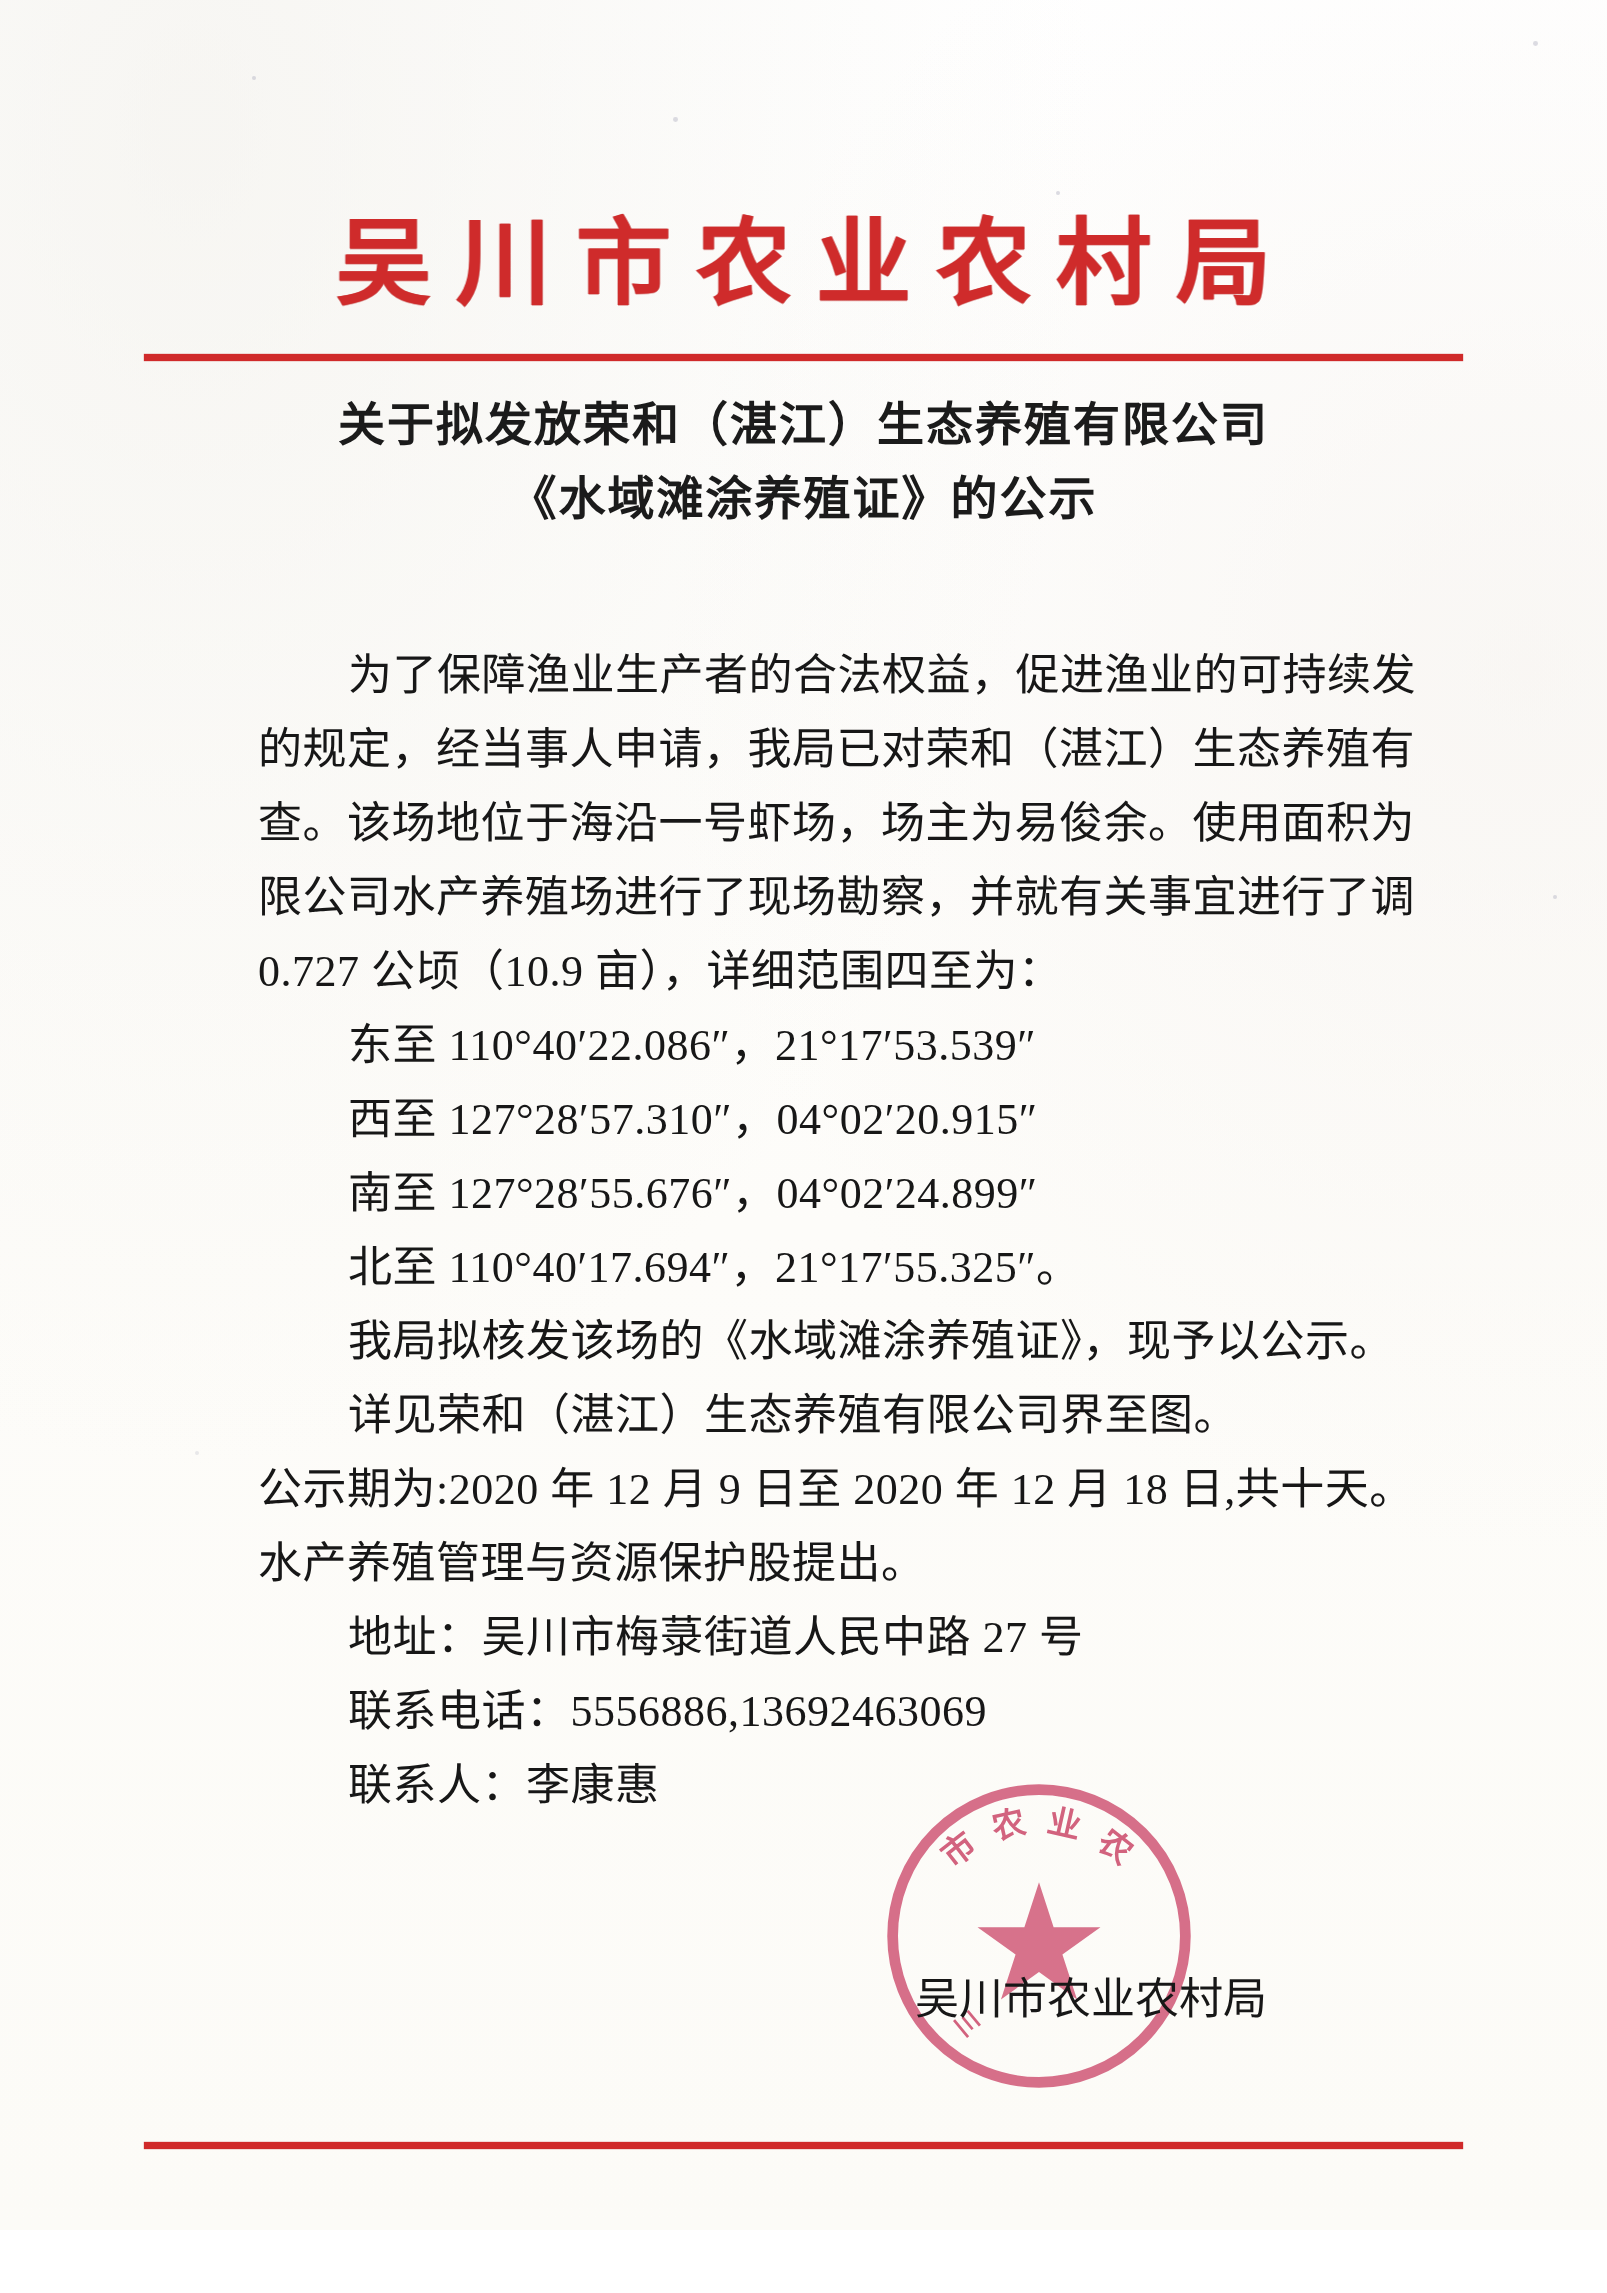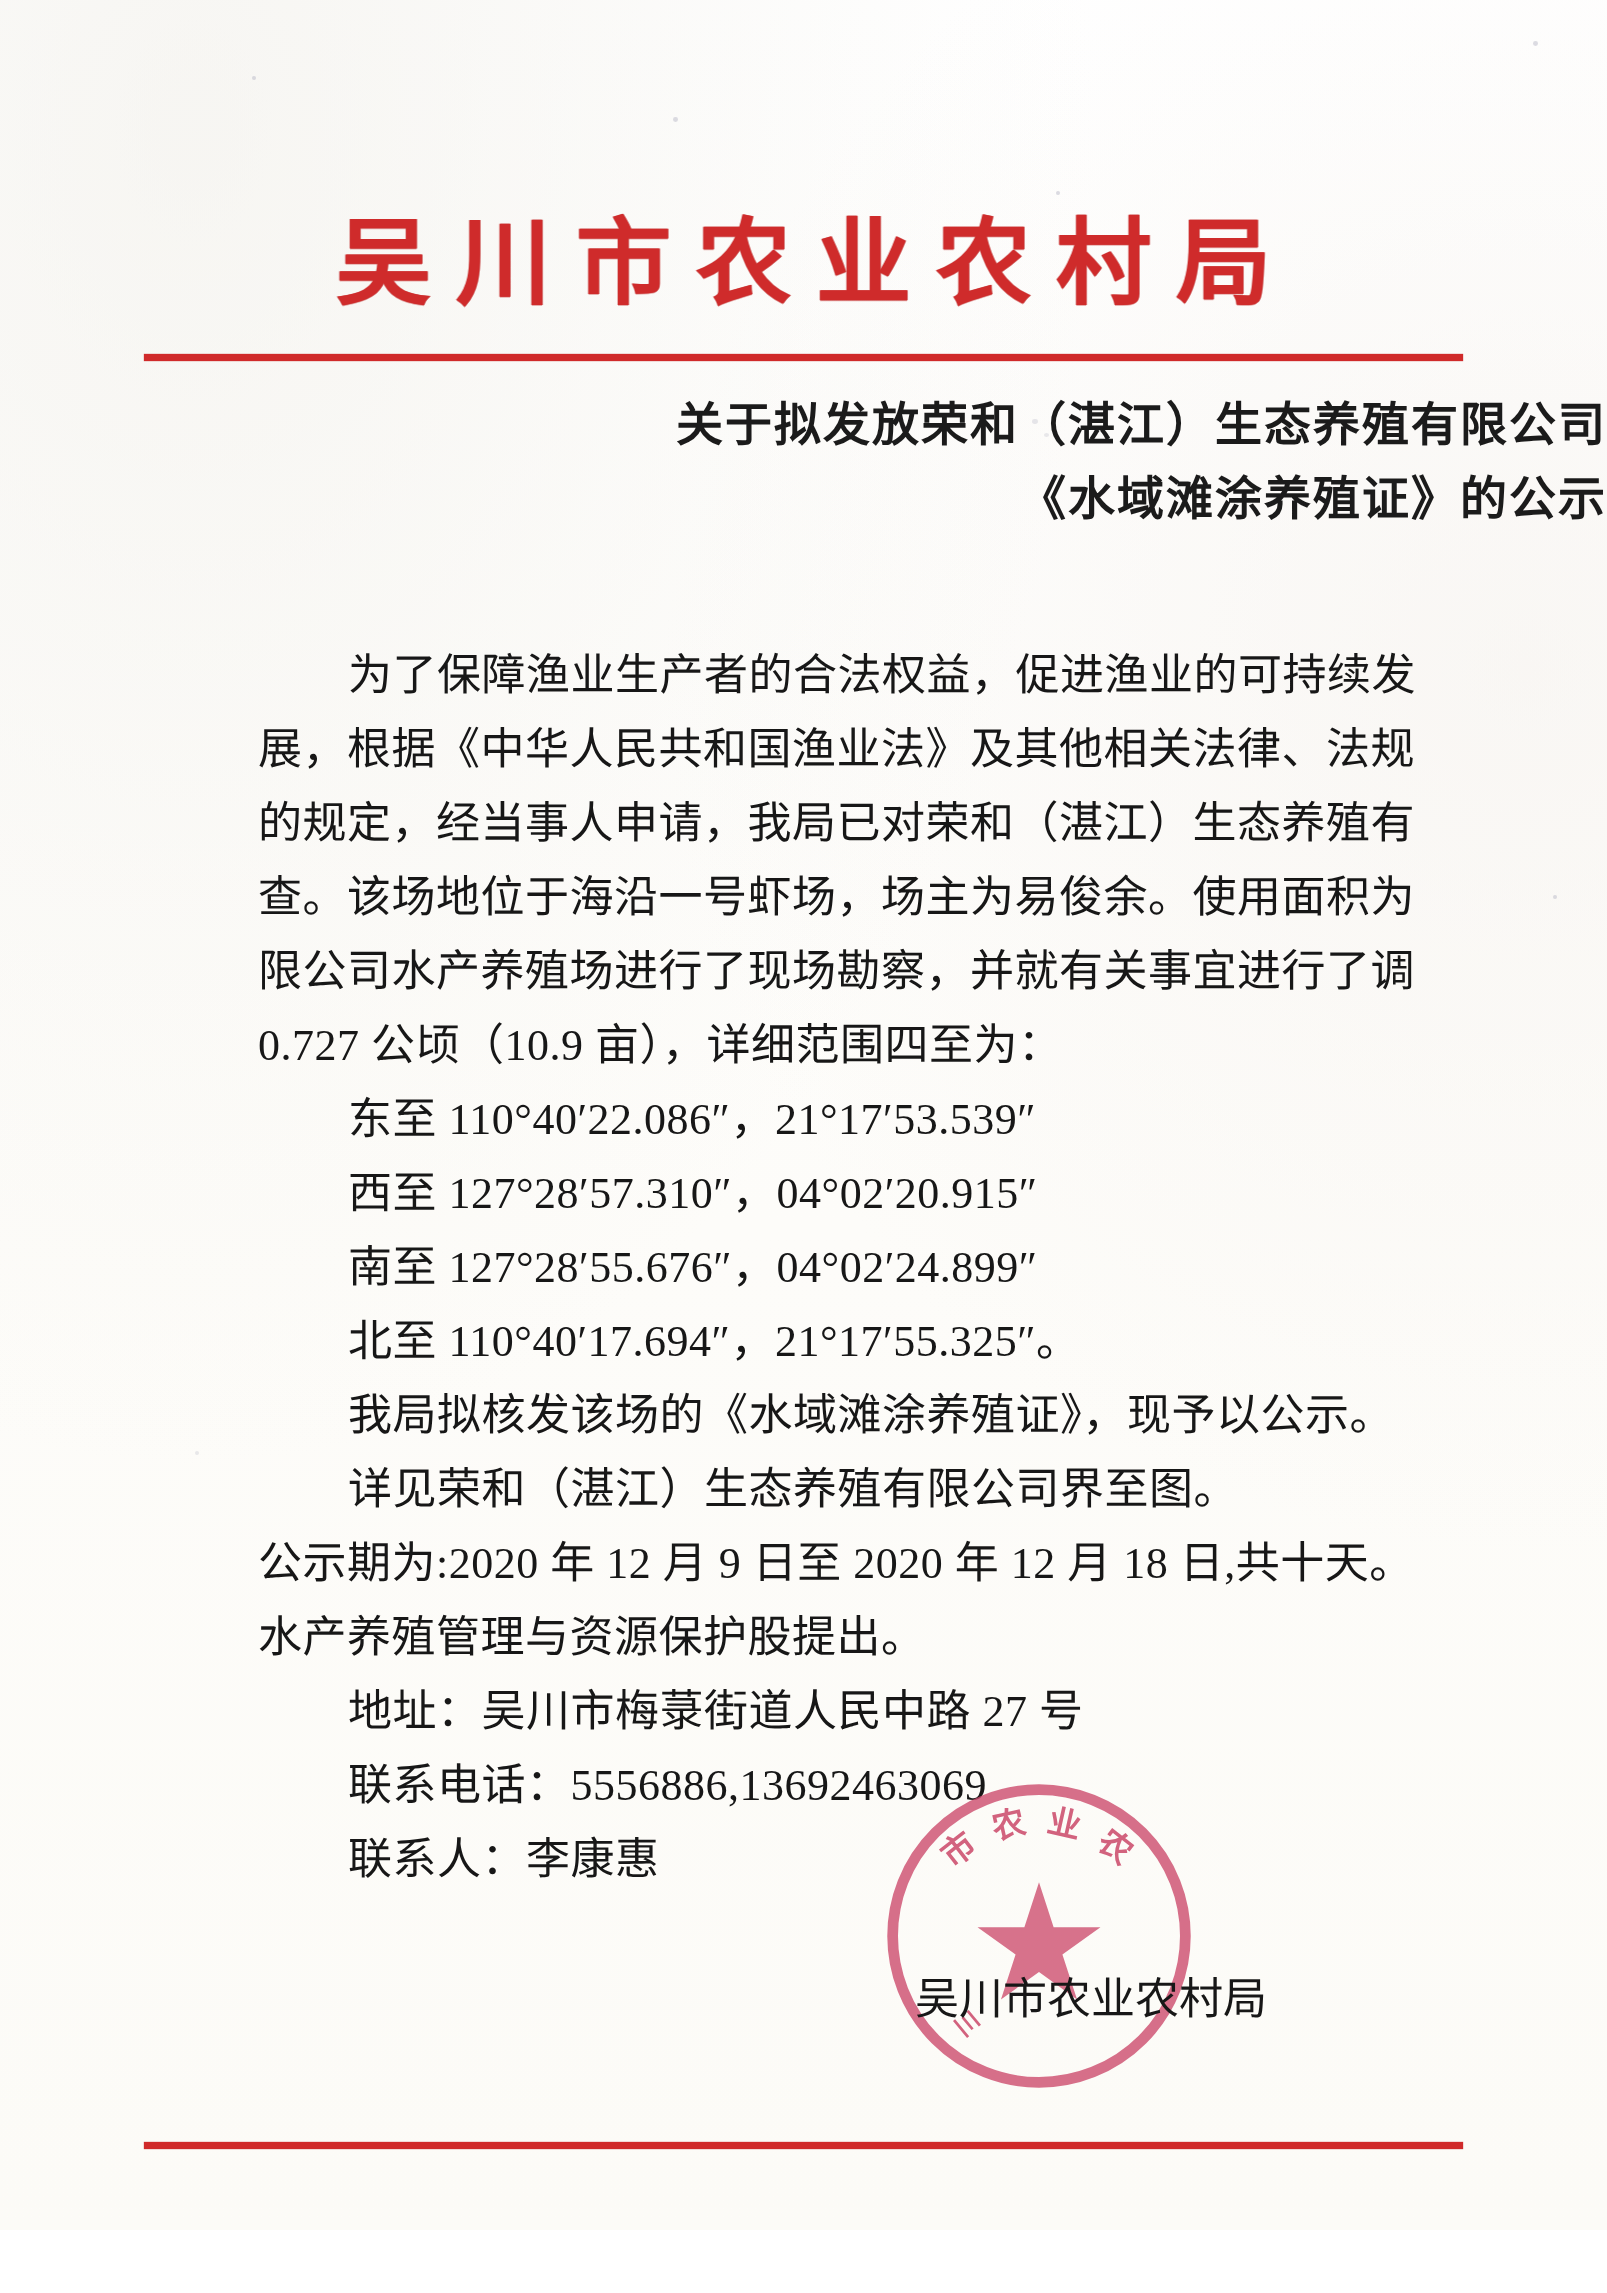--- a/index.html
+++ b/index.html
@@ -69,21 +69,21 @@
   }
   .rule-top   { top: 354px;  height: 6.8px; }
   .rule-bottom{ top: 2142px; height: 6.8px; }
 
   
   .doc-title {
     position: absolute;
     top: 388px;
     left: 0;
     width: 100%;
-    text-align: right;
+    text-align: center;
     color: #1b1b1b;
     font-family: "Liberation Sans", "DejaVu Sans", sans-serif;
     font-weight: 700;
     font-size: 47px;
     line-height: 74px;
     letter-spacing: 2px;
   }
   .doc-title .tline { display: block; white-space: nowrap; }
 
   
@@ -172,21 +172,20 @@
   <div class="rule rule-top"></div>
 
   <div class="doc-title">
     <span class="tline">关于拟发放荣和（湛江）生态养殖有限公司</span>
     <span class="tline">《水域滩涂养殖证》的公示</span>
   </div>
 
   <div class="body-block">
 
     <span class="ln indent-1">为了保障渔业生产者的合法权益，促进渔业的可持续发</span>
-    <span class="ln">展，根据《中华人民共和国渔业法》及其他相关法律、法规</span>
     <span class="ln">的规定，经当事人申请，我局已对荣和（湛江）生态养殖有</span>
     <span class="ln">查。该场地位于海沿一号虾场，场主为易俊余。使用面积为</span>
     <span class="ln">限公司水产养殖场进行了现场勘察，并就有关事宜进行了调</span>
     <span class="ln">0.727 公顷（10.9 亩），详细范围四至为：</span>
 
     <span class="ln indent-1">东至 110°40′22.086″，21°17′53.539″</span>
     <span class="ln indent-1">西至 127°28′57.310″，04°02′20.915″</span>
     <span class="ln indent-1">南至 127°28′55.676″，04°02′24.899″</span>
     <span class="ln indent-1">北至 110°40′17.694″，21°17′55.325″。</span>
 

